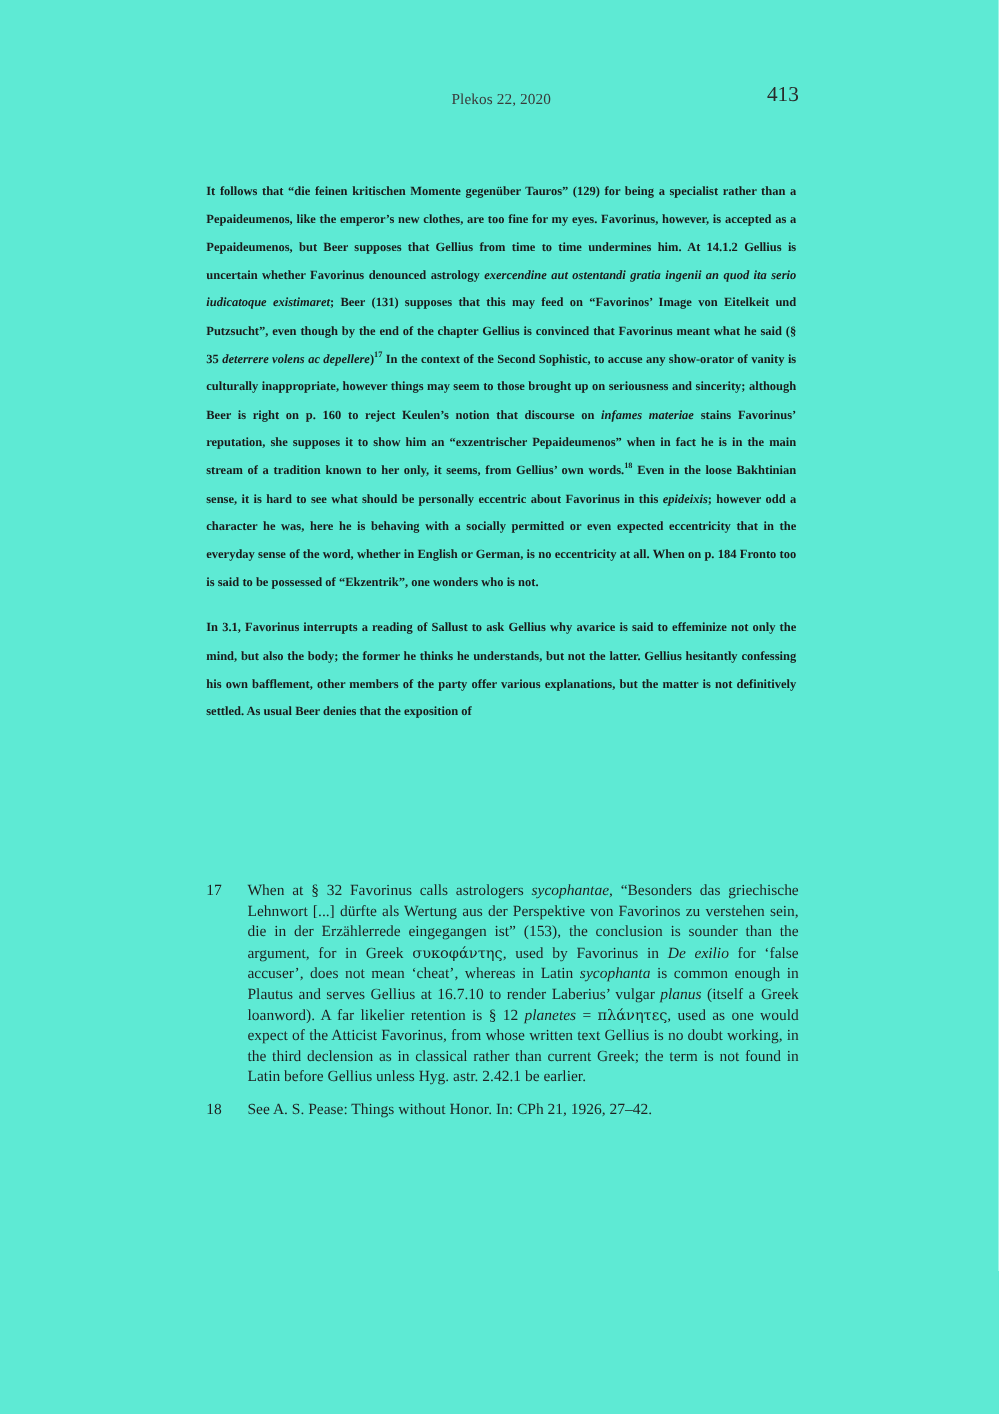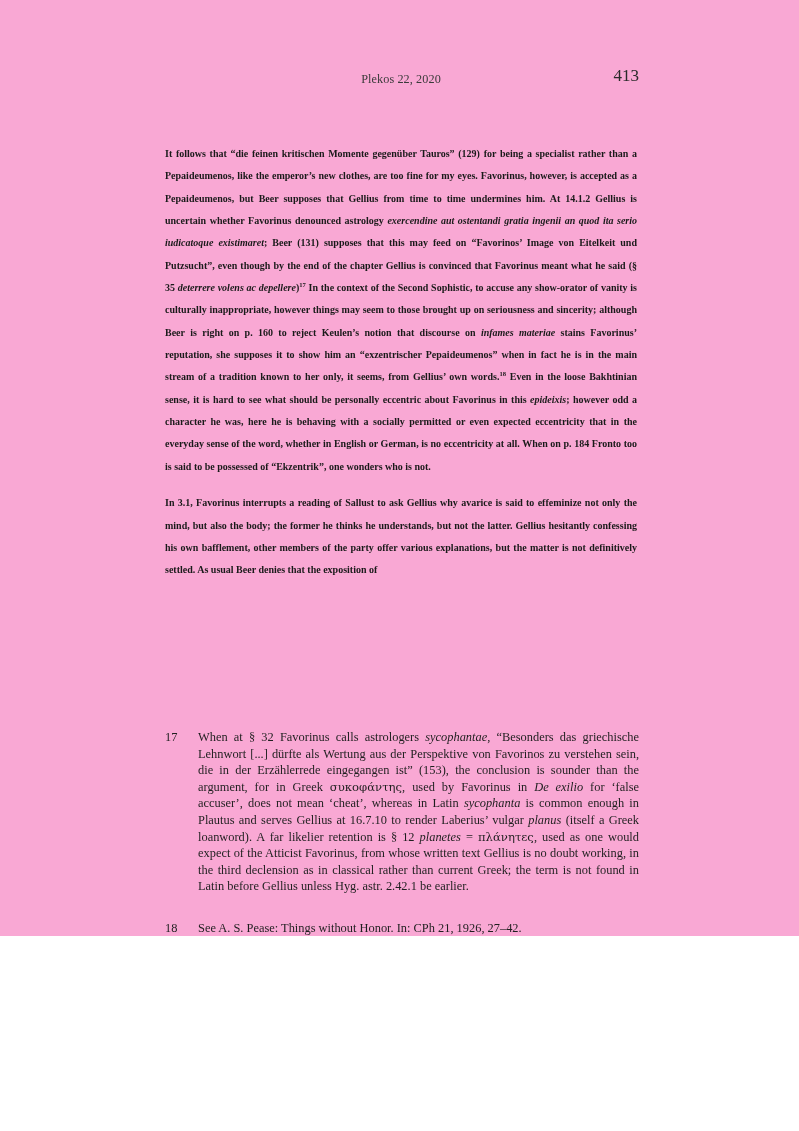--- a/index.html
+++ b/index.html
@@ -10,22 +10,22 @@
   body {
     width: 799px;
     height: 1131px;
     font-family: "Liberation Serif", "DejaVu Serif", serif;
     color: #1a1a1a;
     -webkit-font-smoothing: antialiased;
   }
   .page {
     position: relative;
     width: 799px;
-    height: 936px;
-    background: #f9a8d4;
+    height: 1131px;
+    background: #5eead4;
     overflow: hidden;
   }
 
   
   .running-head {
     position: absolute;
     left: 165px;
     top: 72px;
     width: 472px;
     height: 20px;
@@ -97,21 +97,20 @@
   .fn .fn-num {
     position: absolute;
     left: 0;
     top: 0;
     width: 24px;
     text-align: left;
     font-size: 12.4px;
   }
   .fn .fn-body {
     display: block;
-    margin-top: 25px;
   }
   .grk {
     font-family: "DejaVu Serif", "Liberation Serif", serif;
     font-size: 0.94em;
   }
 </style>
 </head>
 <body>
 
 <div class="page">

